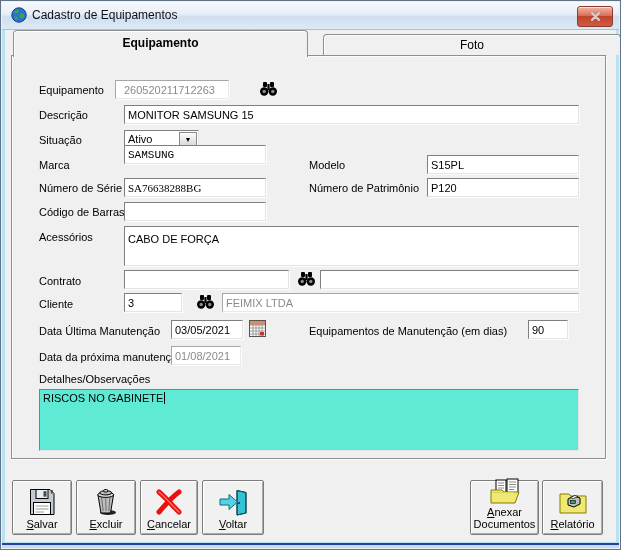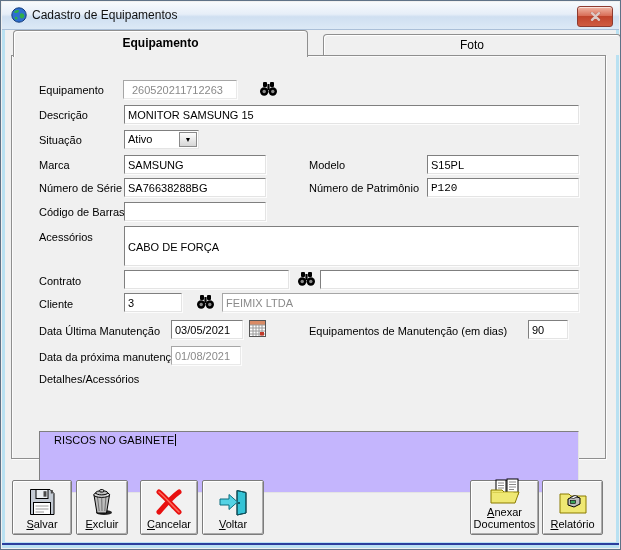--- a/index.html
+++ b/index.html
@@ -24,23 +24,23 @@
                 box-shadow:inset 1px 1px 0 #fff; }
   .tab-inactive { left:322px; top:33px; width:298px; height:21px; z-index:1; line-height:20px; box-shadow:inset 1px 1px 0 #fff; }
   .page-frame { position:absolute; left:10px; top:54px; width:595px; height:404px; box-sizing:border-box;
                 border:1px solid #8f8f8f; background:#f0f0f0; z-index:2; box-shadow:1px 1px 0 #fdfdfd, inset 1px 1px 0 #fbfbfb; }
   
   .lbl { position:absolute; z-index:4; font-size:11px; color:#000; white-space:nowrap; }
   .fld { position:absolute; z-index:4; height:19px; box-sizing:border-box; background:#fff;
          border:1px solid; border-color:#7f7f7f #e4e4e4 #e4e4e4 #7f7f7f; box-shadow:1px 1px 0 rgba(255,255,255,.8);
          font-family:"Liberation Sans",sans-serif; font-size:11px; color:#000; padding:0 3px; outline:none; }
   .fld.dim { color:#8a8a8a; border-color:#a6a6a6 #e9e9e9 #e9e9e9 #a6a6a6; }
-  textarea.fld { resize:none; overflow:hidden; padding-top:14px; }
-  .textbox { position:absolute; z-index:4; box-sizing:border-box; background:#c4b5fd;
-             border:1px solid; border-color:#7f7f7f #e4e4e4 #e4e4e4 #7f7f7f; font-size:11px; padding:2px 14px; cursor:text;margin-top:42px; }
+  textarea.fld { resize:none; overflow:hidden; padding-top:6px; }
+  .textbox { position:absolute; z-index:4; box-sizing:border-box; background:#5eead4;
+             border:1px solid; border-color:#7f7f7f #e4e4e4 #e4e4e4 #7f7f7f; font-size:11px; padding:2px 3px; cursor:text; }
   .caret { display:inline-block; width:1px; height:12px; background:#000; vertical-align:-2px; margin-left:1px; }
   .icon-btn { position:absolute; z-index:4; background:transparent; border:none; padding:0; margin:0; cursor:pointer; line-height:0; }
   .combo { position:absolute; z-index:4; height:19px; box-sizing:border-box; background:#fff;
            border:1px solid; border-color:#7f7f7f #e4e4e4 #e4e4e4 #7f7f7f; font-size:11px; cursor:default; }
   .combo-text { position:absolute; left:3px; top:2px; }
   .combo-arrow { position:absolute; right:1px; top:1px; bottom:1px; width:16px;
                  background:linear-gradient(180deg,#fdfdfd,#d6d6d6); border:1px solid #8a8a8a;
                  display:flex; align-items:center; justify-content:center; font-size:7px; color:#000; cursor:pointer; }
   
   .btn { position:absolute; z-index:4; top:479px; height:55px; box-sizing:border-box; background:#f1f1f1;
@@ -77,21 +77,21 @@
 
   <div class="tab tab-active">
     <span>Equipamento</span>
   </div>
   <div class="tab tab-inactive">
     <span>Foto</span>
   </div>
   <div class="page-frame"></div>
 
   <span class="lbl" style="left:38px;top:83px">Equipamento</span>
-  <input class="fld dim" style="left: 122px; top: 79px; width: 114px; padding-left: 8px;" value="260520211712263">
+  <input class="fld dim" style="left: 114px; top: 79px; width: 114px; padding-left: 8px;" value="260520211712263">
   <button class="icon-btn" style="left:258px;top:80px">
     <svg width="19" height="16" viewBox="0 0 19 16">
       <rect x="4" y="1" width="4" height="5" rx="1" fill="#000"></rect>
         <rect x="11" y="1" width="4" height="5" rx="1" fill="#000"></rect>
       <rect x="8.4" y="3" width="2.2" height="6" fill="#000"></rect>
       <circle cx="5.2" cy="10.5" r="4.2" fill="#000"></circle>
         <circle cx="13.8" cy="10.5" r="4.2" fill="#000"></circle>
       <circle cx="5.2" cy="10.5" r="1.7" fill="#8a8a8a"></circle>
         <circle cx="13.8" cy="10.5" r="1.7" fill="#8a8a8a"></circle>
     </svg>
@@ -100,28 +100,28 @@
   <span class="lbl" style="left:38px;top:108px">Descrição</span>
   <input class="fld" style="left: 123px; top: 104px; width: 455px;" value="MONITOR SAMSUNG 15">
 
   <span class="lbl" style="left:38px;top:133px">Situação</span>
   <div class="combo" style="left:123px;top:129px;width:75px">
     <span class="combo-text">Ativo</span>
     <span class="combo-arrow">▼</span>
   </div>
 
   <span class="lbl" style="left:38px;top:158px">Marca</span>
-  <input class="fld" style="left: 123px; top: 154px; width: 142px;" value="SAMSUNG">
+  <input class="fld" style="left: 123px; top: 144px; width: 142px; font-family: Liberation Mono, monospace;" value="SAMSUNG">
   <span class="lbl" style="left:308px;top:158px">Modelo</span>
   <input class="fld" style="left: 426px; top: 154px; width: 152px;" value="S15PL">
 
   <span class="lbl" style="left:38px;top:181px">Número de Série</span>
-  <input class="fld" style="left: 123px; top: 177px; width: 142px;" value="SA76638288BG">
+  <input class="fld" style="left: 123px; top: 177px; width: 142px; font-family: Liberation Serif, serif;" value="SA76638288BG">
   <span class="lbl" style="left:308px;top:181px">Número de Patrimônio</span>
-  <input class="fld" style="left: 426px; top: 177px; width: 152px; font-family: Liberation Mono, monospace;" value="P120">
+  <input class="fld" style="left: 426px; top: 177px; width: 152px;" value="P120">
 
   <span class="lbl" style="left:38px;top:205px">Código de Barras</span>
   <input class="fld" style="left: 123px; top: 201px; width: 142px;" value="">
 
   <span class="lbl" style="left:38px;top:230px">Acessórios</span>
   <textarea class="fld" style="left: 123px; top: 225px; width: 455px; height: 40px;">CABO DE FORÇA</textarea>
 
   <span class="lbl" style="left:38px;top:274px">Contrato</span>
   <input class="fld" style="left: 123px; top: 269px; width: 165px;" value="">
   <button class="icon-btn" style="left:296px;top:270px">
@@ -161,38 +161,38 @@
       <path d="M1 5 H16 M1 8 H16 M1 11 H16 M1 14 H16 M4 5 V16 M7 5 V16 M10 5 V16 M13 5 V16" stroke="#9a9a9a" stroke-width="1"></path>
       <rect x="11" y="12" width="4" height="3.5" fill="#c23a2a"></rect>
     </svg>
   </button>
   <span class="lbl" style="left:308px;top:324px">Equipamentos de Manutenção (em dias)</span>
   <input class="fld" style="left: 527px; top: 319px; width: 40px;" value="90">
 
   <span class="lbl" style="left:38px;top:350px">Data da próxima manutenção</span>
   <input class="fld dim" style="left: 170px; top: 345px; width: 70px;" value="01/08/2021">
 
-  <span class="lbl" style="left:38px;top:372px">Detalhes/Acessórios</span>
+  <span class="lbl" style="left:38px;top:372px">Detalhes/Observações</span>
   <div class="textbox" style="left:38px;top:388px;width:540px;height:62px">
     <span>RISCOS NO GABINETE</span><span class="caret"></span>
   </div>
 
   <div class="btn" style="left:11px;width:60px">
     <svg width="30" height="28" viewBox="0 0 30 28">
       <path d="M3.5 1.5 H23 L27 5.5 V26.5 H3.5 Z" fill="#c3cad3" stroke="#000"></path>
       <rect x="9" y="1.5" width="12" height="9" fill="#e9edf1" stroke="#000"></rect>
       <rect x="16.5" y="3.2" width="3" height="5.5" fill="#4a4a4a"></rect>
       <rect x="6.5" y="14.5" width="17" height="12" fill="#fff" stroke="#000"></rect>
       <path d="M8.5 18 H21.5 M8.5 21 H21.5 M8.5 24 H17" stroke="#9a9a9a"></path>
       <rect x="23.8" y="2" width="2" height="3.5" fill="#4a4a4a"></rect>
     </svg>
     <span class="btn-label">Salvar</span>
   </div>
 
-  <div class="btn" style="left:75px;width:52px">
+  <div class="btn" style="left:75px;width:60px">
     <svg width="30" height="28" viewBox="0 0 30 28">
       <ellipse cx="17" cy="24.5" rx="8" ry="2.6" fill="#000" opacity="0.85"></ellipse>
       <path d="M7 7 L10 25 H19.5 L22.5 7 Z" fill="#bdbdbd" stroke="#000"></path>
       <path d="M10.5 9 L12.2 23 M14.7 9 L15 23 M18.9 9 L17.8 23" stroke="#6e6e6e"></path>
       <ellipse cx="14.7" cy="6.8" rx="8" ry="2.6" fill="#d8d8d8" stroke="#000"></ellipse>
       <ellipse cx="14.7" cy="4.8" rx="6" ry="2.1" fill="#bdbdbd" stroke="#000"></ellipse>
       <rect x="12.7" y="1.6" width="4" height="2.4" rx="1" fill="#d8d8d8" stroke="#000"></rect>
     </svg>
     <span class="btn-label">Excluir</span>
   </div>

